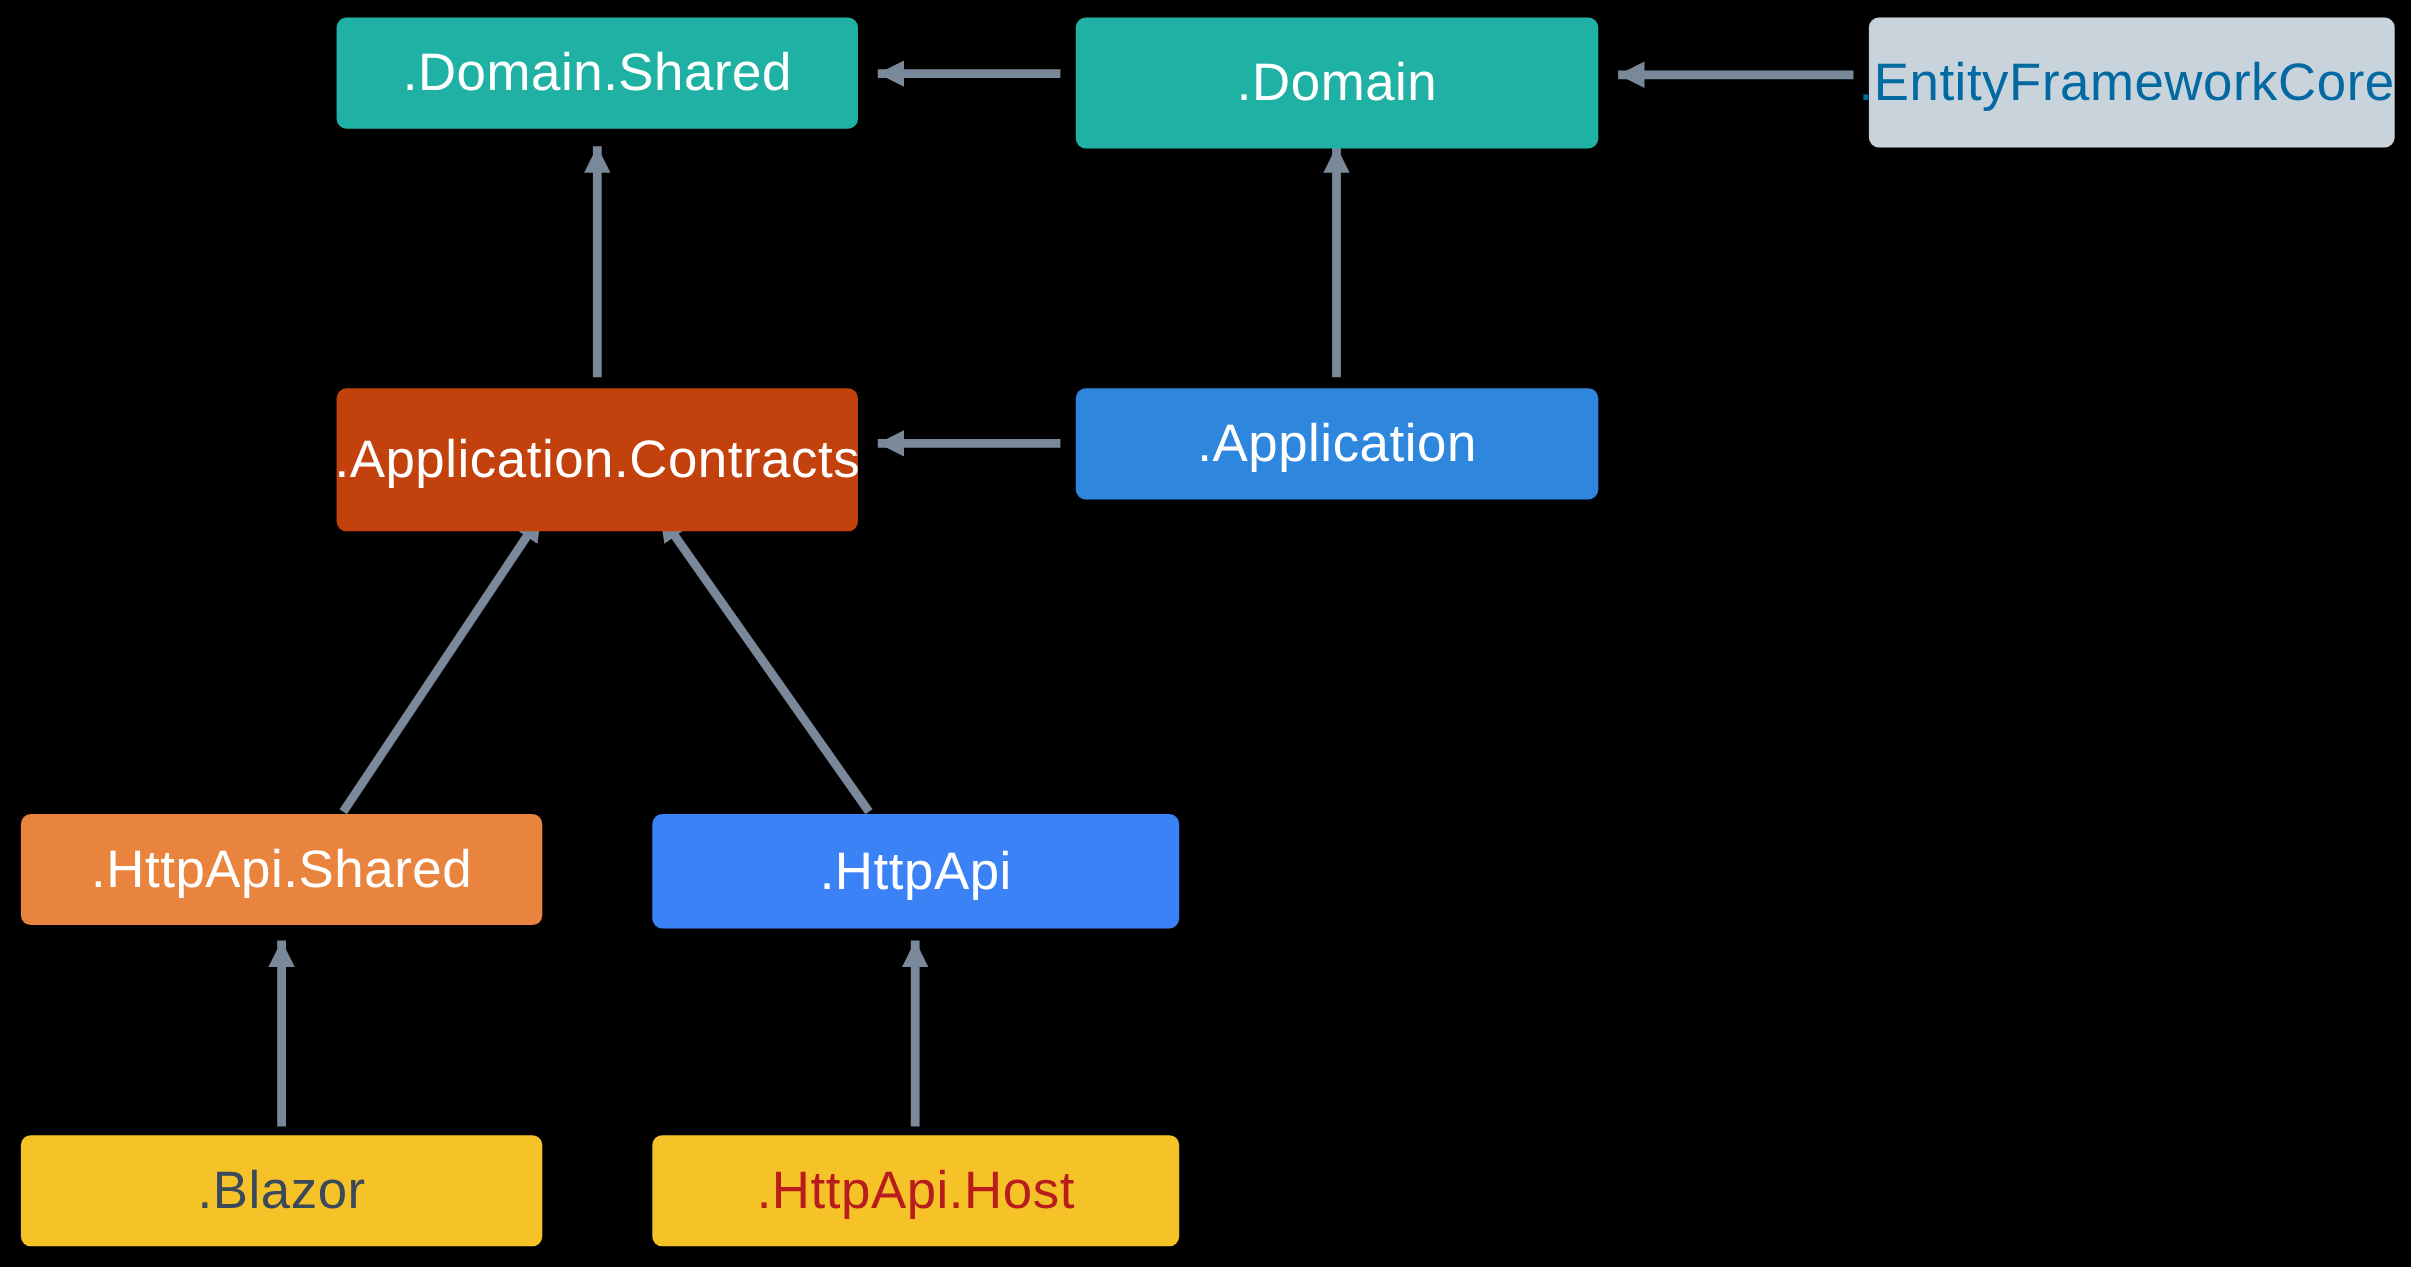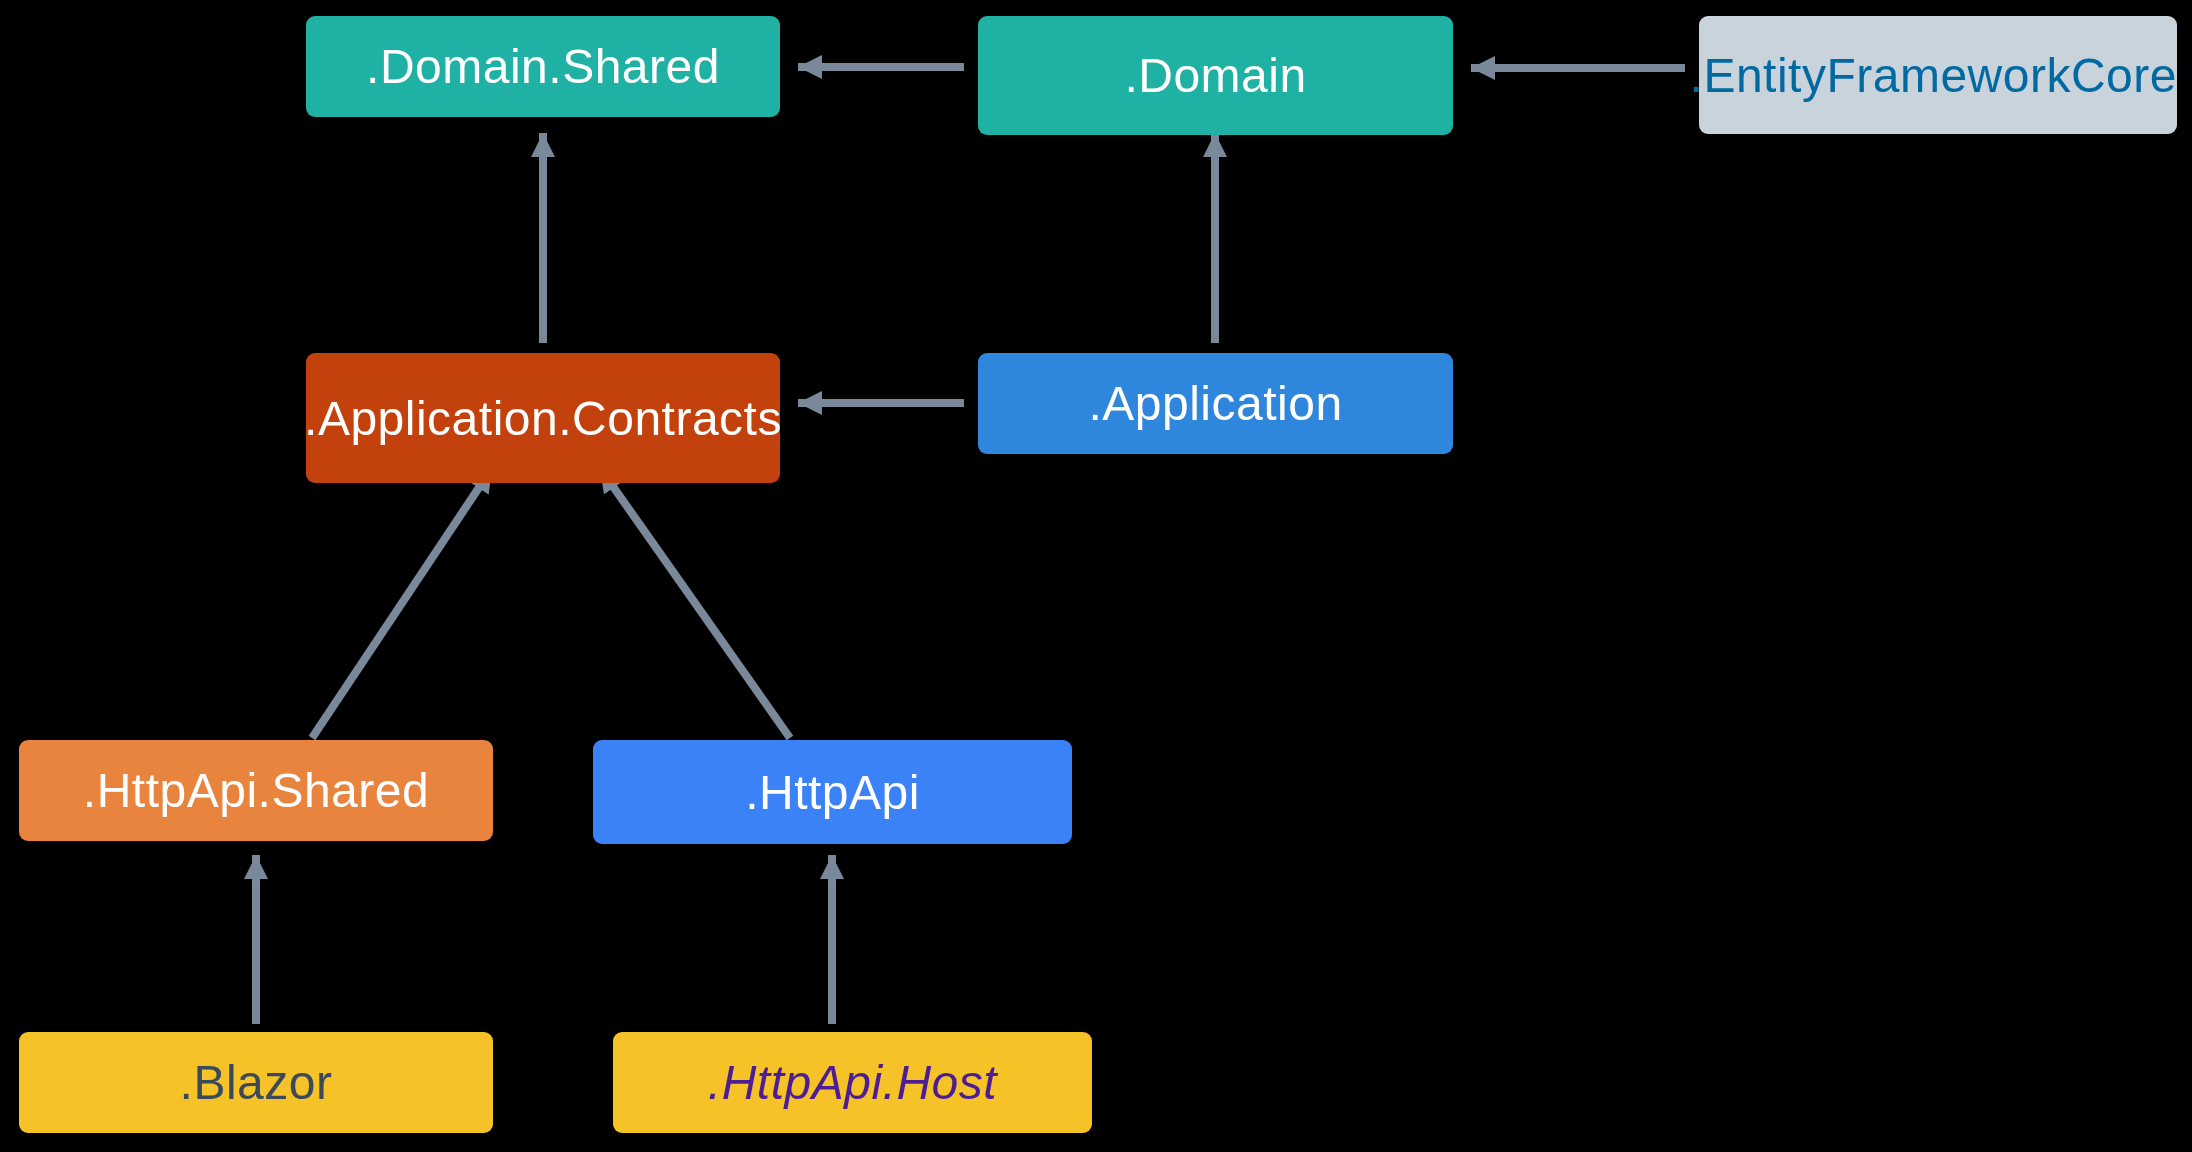--- a/index.html
+++ b/index.html
@@ -81,17 +81,17 @@
       </div>
       <div class="node" style="left: 19px; top: 740px; width: 474px; height: 101px; background: rgb(232, 132, 62); color: rgb(255, 255, 255);">
         <span class="label">.HttpApi.Shared</span>
       </div>
       <div class="node" style="left: 593px; top: 740px; width: 479px; height: 104px; background: #3b82f6; color: rgb(255, 255, 255);">
         <span class="label">.HttpApi</span>
       </div>
       <div class="node" style="left: 19px; top: 1032px; width: 474px; height: 101px; background: rgb(245, 194, 40); color: rgb(58, 74, 90);">
         <span class="label">.Blazor</span>
       </div>
-      <div class="node" style="left: 613px; top: 1032px; width: 479px; height: 101px; background: rgb(245, 194, 40); color: #4c1d95; font-style: italic;">
+      <div class="node" style="left: 593px; top: 1032px; width: 479px; height: 101px; background: rgb(245, 194, 40); color: #b91c1c;">
         <span class="label">.HttpApi.Host</span>
       </div>
     </div>
 </div>
 
 </body></html>

